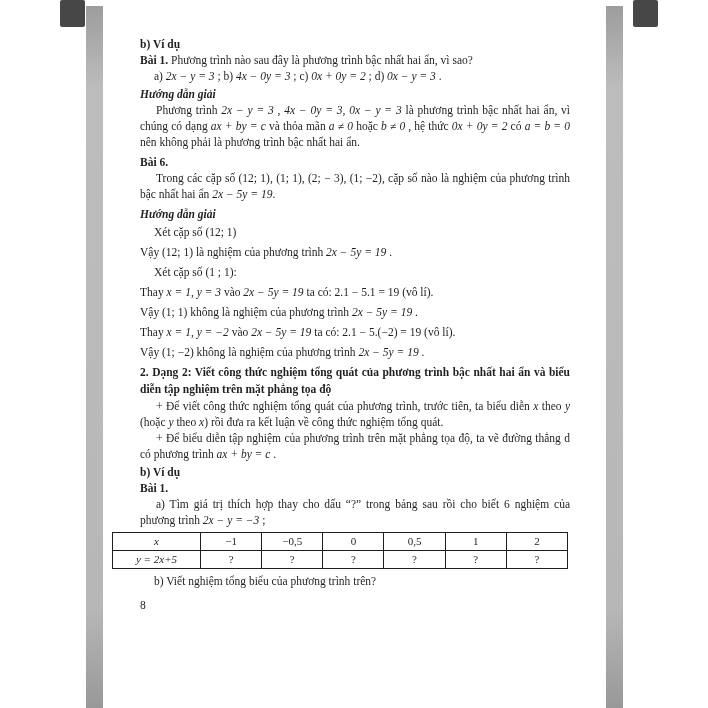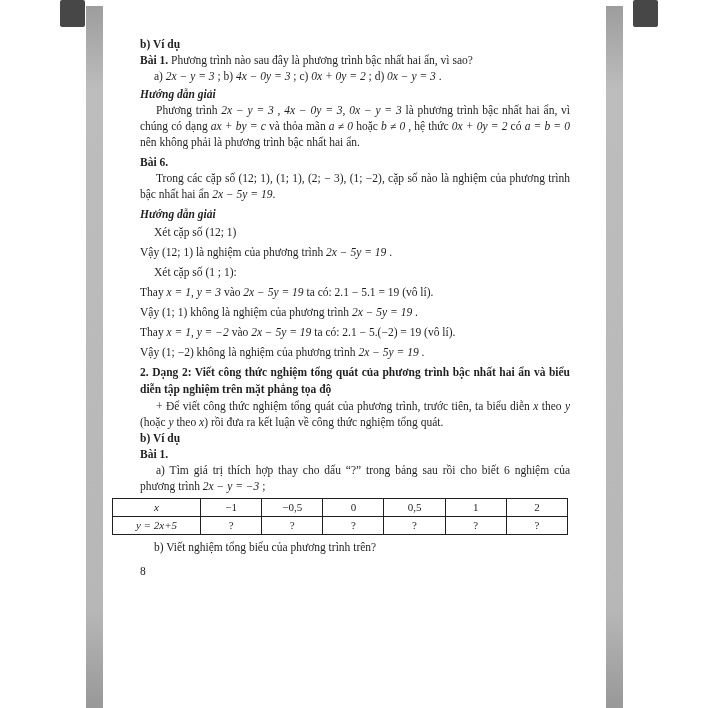--- a/index.html
+++ b/index.html
@@ -67,20 +67,21 @@
     <p class="ind-sm gap"><span>Xét cặp số (12; 1)</span></p>
     <p class="gap"><span>Vậy (12; 1) là nghiệm của phương trình </span><span class="m">2x − 5y = 19</span><span> .</span></p>
     <p class="ind-sm gap"><span>Xét cặp số (1 ; 1):</span></p>
     <p class="gap"><span>Thay </span><span class="m">x = 1, y = 3</span><span> vào </span><span class="m">2x − 5y = 19</span><span> ta có: 2.1 − 5.1 = 19 (vô lí).</span></p>
     <p class="gap"><span>Vậy (1; 1) không là nghiệm của phương trình </span><span class="m">2x − 5y = 19</span><span> .</span></p>
     <p class="gap"><span>Thay </span><span class="m">x = 1, y = −2</span><span> vào </span><span class="m">2x − 5y = 19</span><span> ta có: 2.1 − 5.(−2) = 19 (vô lí).</span></p>
     <p class="gap"><span>Vậy (1; −2) không là nghiệm của phương trình </span><span class="m">2x − 5y = 19</span><span> .</span></p>
 
     <p class="just head2"><span class="b">2. Dạng 2: Viết công thức nghiệm tổng quát của phương trình bậc nhất hai ẩn và biểu diễn tập nghiệm trên mặt phẳng tọa độ</span></p>
     <p class="just ind"><span>+ Để viết công thức nghiệm tổng quát của phương trình, trước tiên, ta biểu diễn </span><span class="m">x</span><span> theo </span><span class="m">y</span><span> (hoặc </span><span class="m">y</span><span> theo </span><span class="m">x</span><span>) rồi đưa ra kết luận về công thức nghiệm tổng quát.</span></p>
+    <p class="just ind gap2"><span>+ Để biểu diễn tập nghiệm của phương trình trên mặt phẳng tọa độ, ta vẽ đường thẳng d có phương trình </span><span class="m">ax + by = c</span><span> .</span></p>
 
     <p><span class="b">b) Ví dụ</span></p>
     <p><span class="b">Bài 1.</span></p>
     <p class="just ind"><span>a) Tìm giá trị thích hợp thay cho dấu “?” trong bảng sau rồi cho biết 6 nghiệm của phương trình </span><span class="m">2x − y = −3</span><span> ;</span></p>
 
     <table class="vals">
       <colgroup>
           <col class="c0">
           <col>
           <col>

